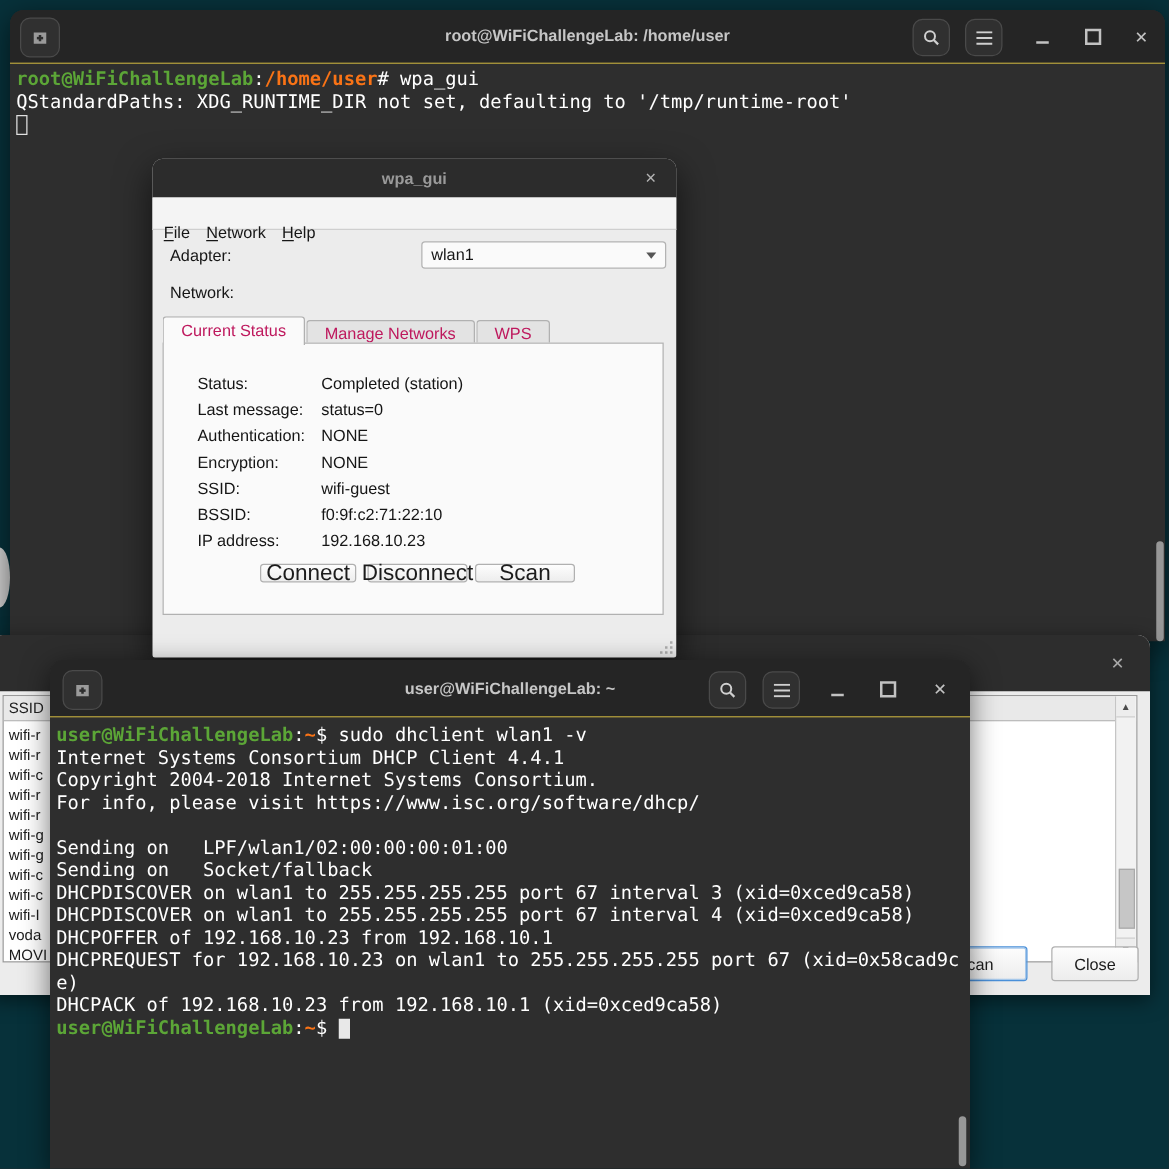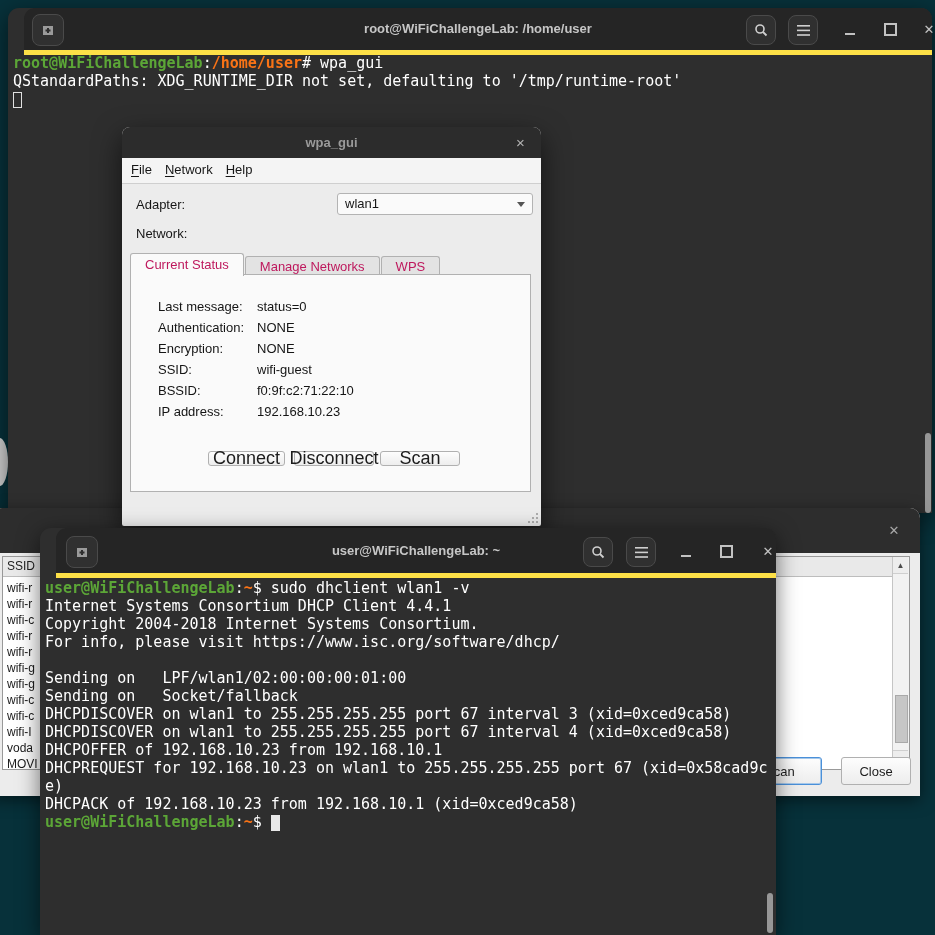--- a/index.html
+++ b/index.html
@@ -4,22 +4,22 @@
 <style>
   html,body{margin:0;padding:0;}
   body{
     width:935px;height:935px;position:relative;overflow:hidden;
     background:#07313a;
     font-family:"Liberation Sans",sans-serif;
   }
   .win{position:absolute;}
   
   .term{background:#2e2e2e;border-radius:11px 11px 0 0;box-shadow:0 6px 22px rgba(0,0,0,.55);}
-  .headerbar{position:absolute;left:16px;top:0;right:0;background:#252525;
-    border-bottom:5px solid #fde047;border-radius:11px 11px 0 0;}
+  .headerbar{position:absolute;left:0;top:0;right:0;background:#252525;
+    border-bottom:1px solid #fde047;border-radius:11px 11px 0 0;}
   .hb-title{position:absolute;left:90px;right:90px;text-align:center;
     font-size:13px;font-weight:bold;color:#c6c6c6;}
   .sq-btn{position:absolute;width:30px;height:30px;border:1px solid #4a4a4a;border-radius:8px;
     background:#303030;display:flex;align-items:center;justify-content:center;}
   .flat-btn{position:absolute;width:24px;height:24px;display:flex;align-items:center;justify-content:center;
     color:#c2c2c2;font-size:13px;}
   .min-bar{width:10px;height:2px;background:#c2c2c2;margin-top:10px;}
   .max-box{width:9px;height:9px;border:2px solid #c2c2c2;}
   .term-body{position:absolute;left:0;right:0;bottom:0;overflow:hidden;
     font-family:"DejaVu Sans Mono",monospace;font-size:15px;line-height:18px;color:#ffffff;}
@@ -70,21 +70,21 @@
   #wpa-win{left:122px;top:127px;width:419px;height:399px;background:#ececec;z-index:3;
     border-radius:8px 8px 2px 2px;box-shadow:0 10px 28px rgba(0,0,0,.6);}
   #wpa-win .titlebar{position:absolute;left:0;top:0;right:0;height:31px;background:#2c2c2c;
     border-radius:8px 8px 0 0;}
   #wpa-win .wtitle{position:absolute;left:0;right:0;text-align:center;line-height:31px;
     font-size:13px;font-weight:bold;color:#9a9a9a;}
   #wpa-win .close-x{position:absolute;right:10px;top:5px;width:21px;height:21px;color:#b3b3b3;
     font-size:15px;display:flex;align-items:center;justify-content:center;}
   .menubar{position:absolute;left:0;top:31px;right:0;height:25px;background:#f4f4f4;
     border-bottom:1px solid #cfcfcf;font-size:13px;color:#161616;}
-  .menu-item{display:inline-block;margin-right:13px;padding-top:4px;}
+  .menu-item{display:inline-block;margin-right:13px;padding-top:20px;}
   .menu-item:first-child{margin-left:9px;}
   .menu-item u{text-decoration:underline;text-underline-offset:2px;}
   .fld-label{position:absolute;font-size:13px;color:#161616;}
   .combo{position:absolute;left:215px;width:196px;height:22px;background:#fafafa;
     border:1px solid #b3b3b3;border-radius:3px;box-sizing:border-box;
     font-size:13px;color:#161616;line-height:20px;padding-left:7px;}
   .combo .arrow{position:absolute;right:7px;top:8px;width:0;height:0;
     border-left:4px solid transparent;border-right:4px solid transparent;border-top:5px solid #555;}
   .tabs{position:absolute;left:8px;top:126px;height:22px;}
   .tab{display:inline-block;height:20px;line-height:20px;padding:0 14px;margin-right:1px;
@@ -207,20 +207,24 @@
     <span class="arrow"></span>
   </div>
 
   <div class="fld-label" style="left:14px;top:99px;">Network:</div>
 
   <div class="tabs" id="wpa-tabs"><span class="tab active">Current Status</span><span class="tab">Manage Networks</span><span class="tab">WPS</span></div>
 
   <div class="panel">
     <div class="fields" id="wpa-fields">
         <div class="frow">
+          <span class="lab">Status:</span>
+          <span class="val">Completed (station)</span>
+        </div>
+        <div class="frow">
           <span class="lab">Last message:</span>
           <span class="val">status=0</span>
         </div>
         <div class="frow">
           <span class="lab">Authentication:</span>
           <span class="val">NONE</span>
         </div>
         <div class="frow">
           <span class="lab">Encryption:</span>
           <span class="val">NONE</span>

